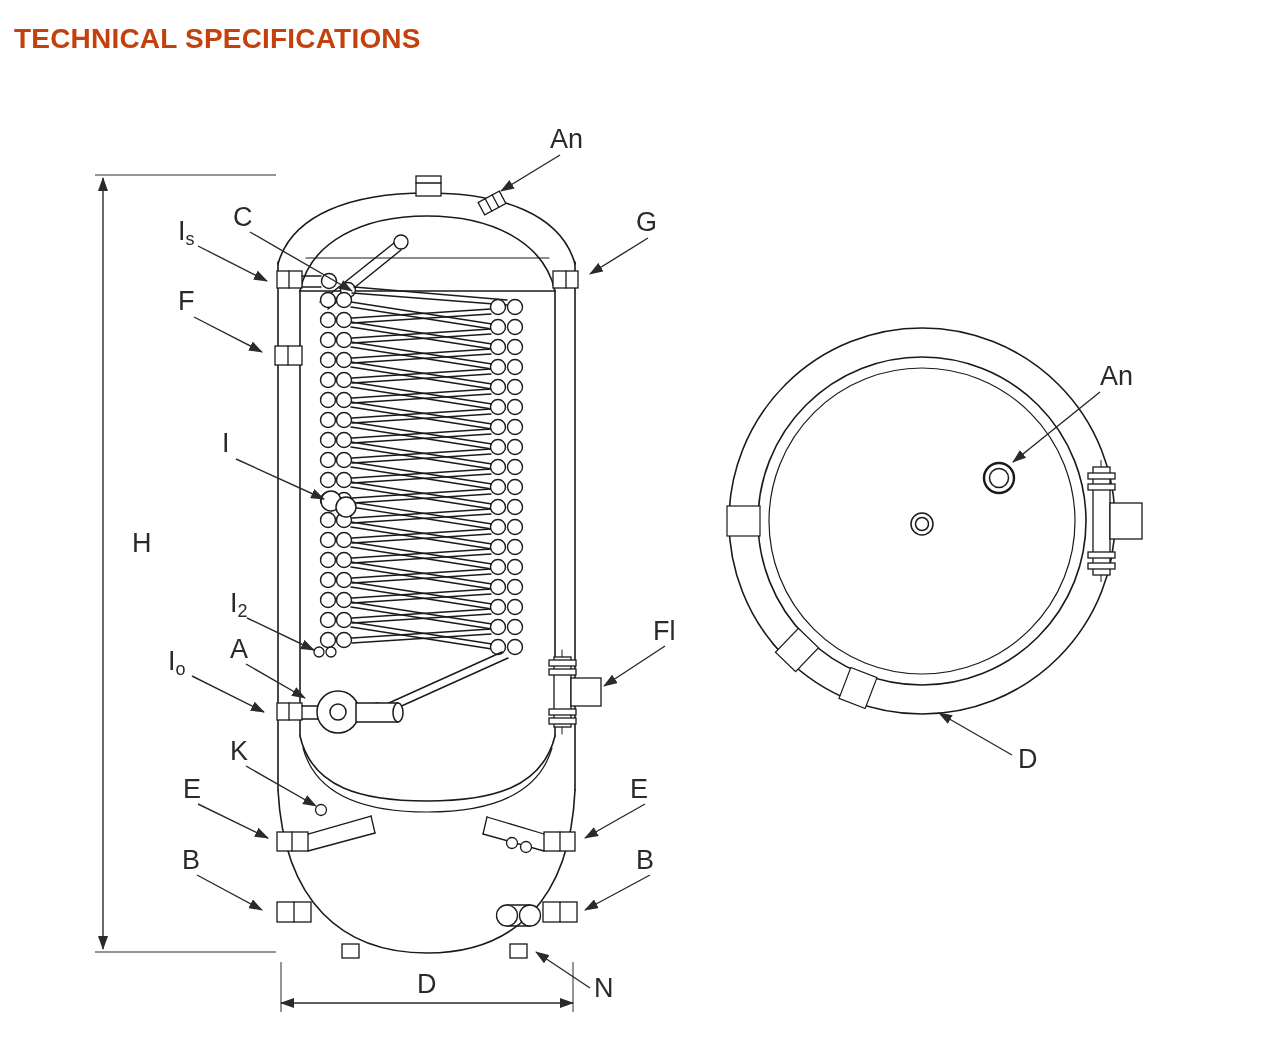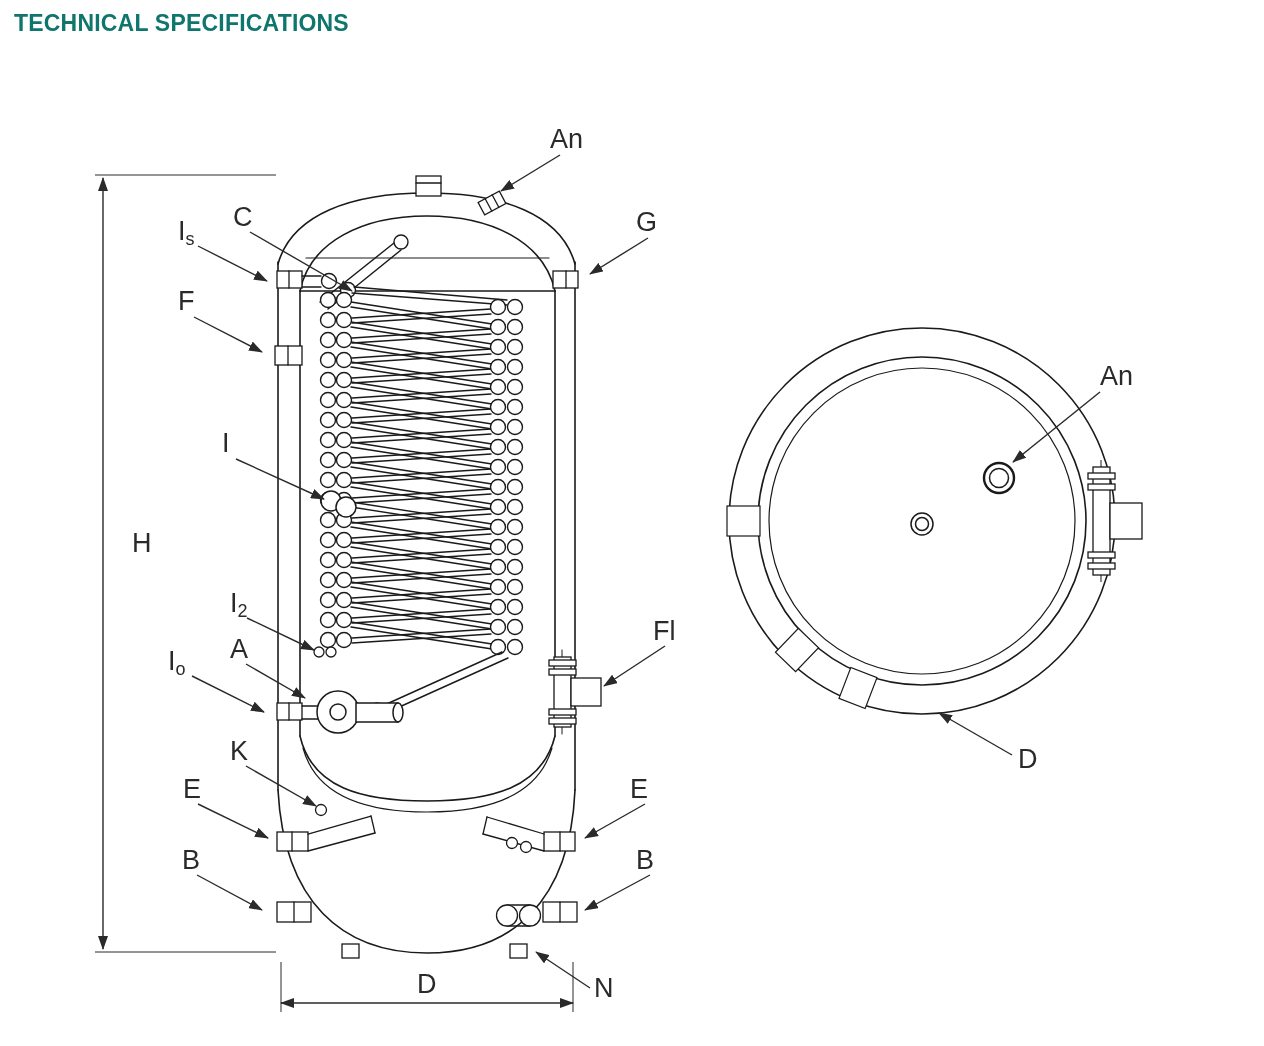--- a/index.html
+++ b/index.html
@@ -1,19 +1,19 @@
 <!DOCTYPE html>
 <html><head>
 <meta charset="utf-8">
 <style>
   * { margin:0; padding:0; box-sizing:border-box; }
   html,body { width:1264px; height:1046px; background:#ffffff;
     font-family:"Liberation Sans", sans-serif; position:relative; overflow:hidden; }
-  .title { position:absolute; left:14px; top:10px; font-size:23px; font-weight:bold;
-    color:#0f766e; letter-spacing:.2px; }
+  .title { position:absolute; left:14px; top:23px; font-size:28px; font-weight:bold;
+    color:#c2410c; letter-spacing:.2px; }
   svg { position:absolute; left:0; top:0; }
   text { font-family:"Liberation Sans", sans-serif; }
 </style>
 </head>
 <body>
 
 <div class="title">TECHNICAL SPECIFICATIONS</div>
 
 <svg width="1264" height="1046" viewBox="0 0 1264 1046">
   <defs>

